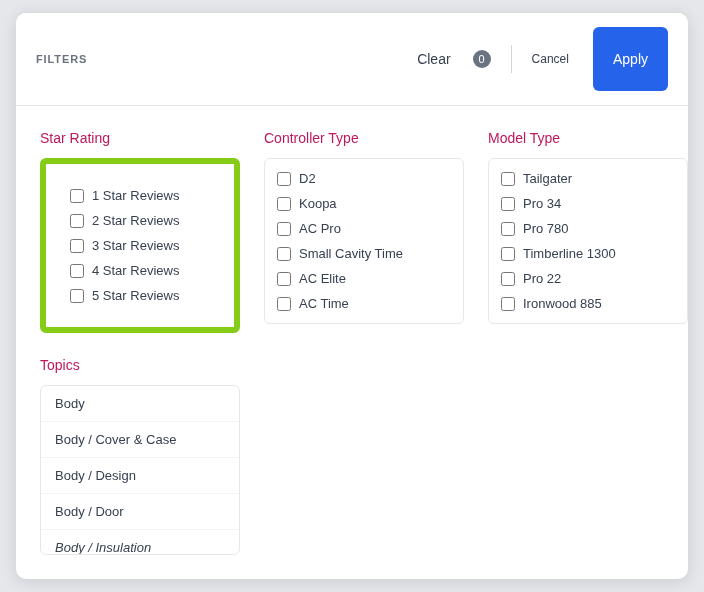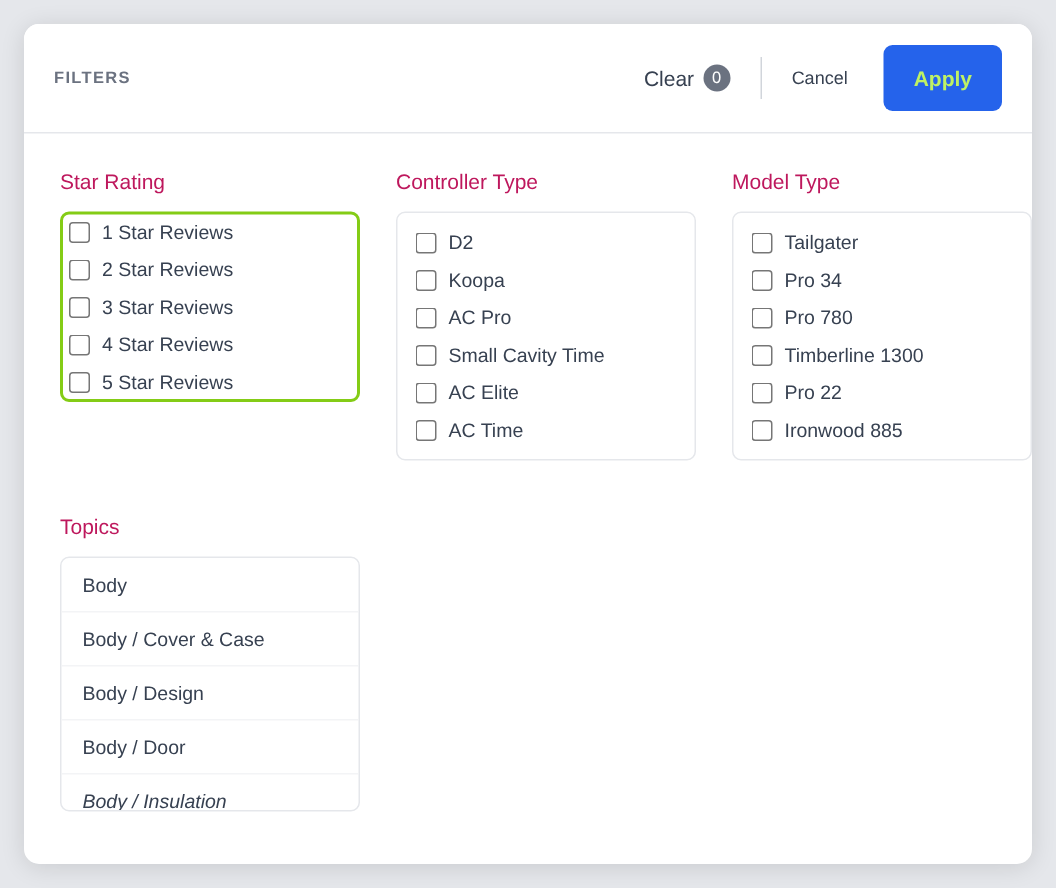--- a/index.html
+++ b/index.html
@@ -39,21 +39,21 @@
       text-transform: uppercase;
     }
     .header-actions {
       display: flex;
       align-items: center;
       gap: 0;
     }
     .clear-btn {
       display: flex;
       align-items: center;
-      gap: 6px;
+      gap: 22px;
       background: none;
       border: none;
       font-size: 14px;
       color: #374151;
       cursor: pointer;
       padding: 8px 16px;
     }
     .clear-badge {
       background: #6b7280;
       color: #fff;
@@ -74,50 +74,50 @@
     .cancel-btn {
       background: none;
       border: none;
       font-size: 12px;
       color: #374151;
       cursor: pointer;
       padding: 8px 16px;
     }
     .apply-btn {
       background: #2563eb;
-      color: #bef264;
+      color: #ffffff;
       border: none;
       border-radius: 6px;
       font-size: 14px;
-      font-weight: 700;
+      font-weight: 400;
       cursor: pointer;
-      padding: 14px 20px;
+      padding: 24px 20px;
       margin-left: 8px;
     }
     .body {
       padding: 24px 24px 24px 24px;
       display: grid;
       grid-template-columns: 200px 200px 200px;
       grid-template-rows: auto auto;
       gap: 24px 24px;
       flex: 1;
     }
     .section-title {
       font-size: 14px;
       font-weight: 400;
       color: #be185d;
       margin-bottom: 12px;
     }
     .checkbox-list {
       display: flex;
       flex-direction: column;
       gap: 10px;
-      border: 2px solid #84cc16;
+      border: 6px solid #84cc16;
       border-radius: 6px;
-      padding: 4px;
+      padding: 24px;
     }
     .checkbox-list-scrollable {
       display: flex;
       flex-direction: column;
       gap: 10px;
       border: 1px solid #e5e7eb;
       border-radius: 6px;
       padding: 12px;
       max-height: 180px;
       overflow-y: scroll;

